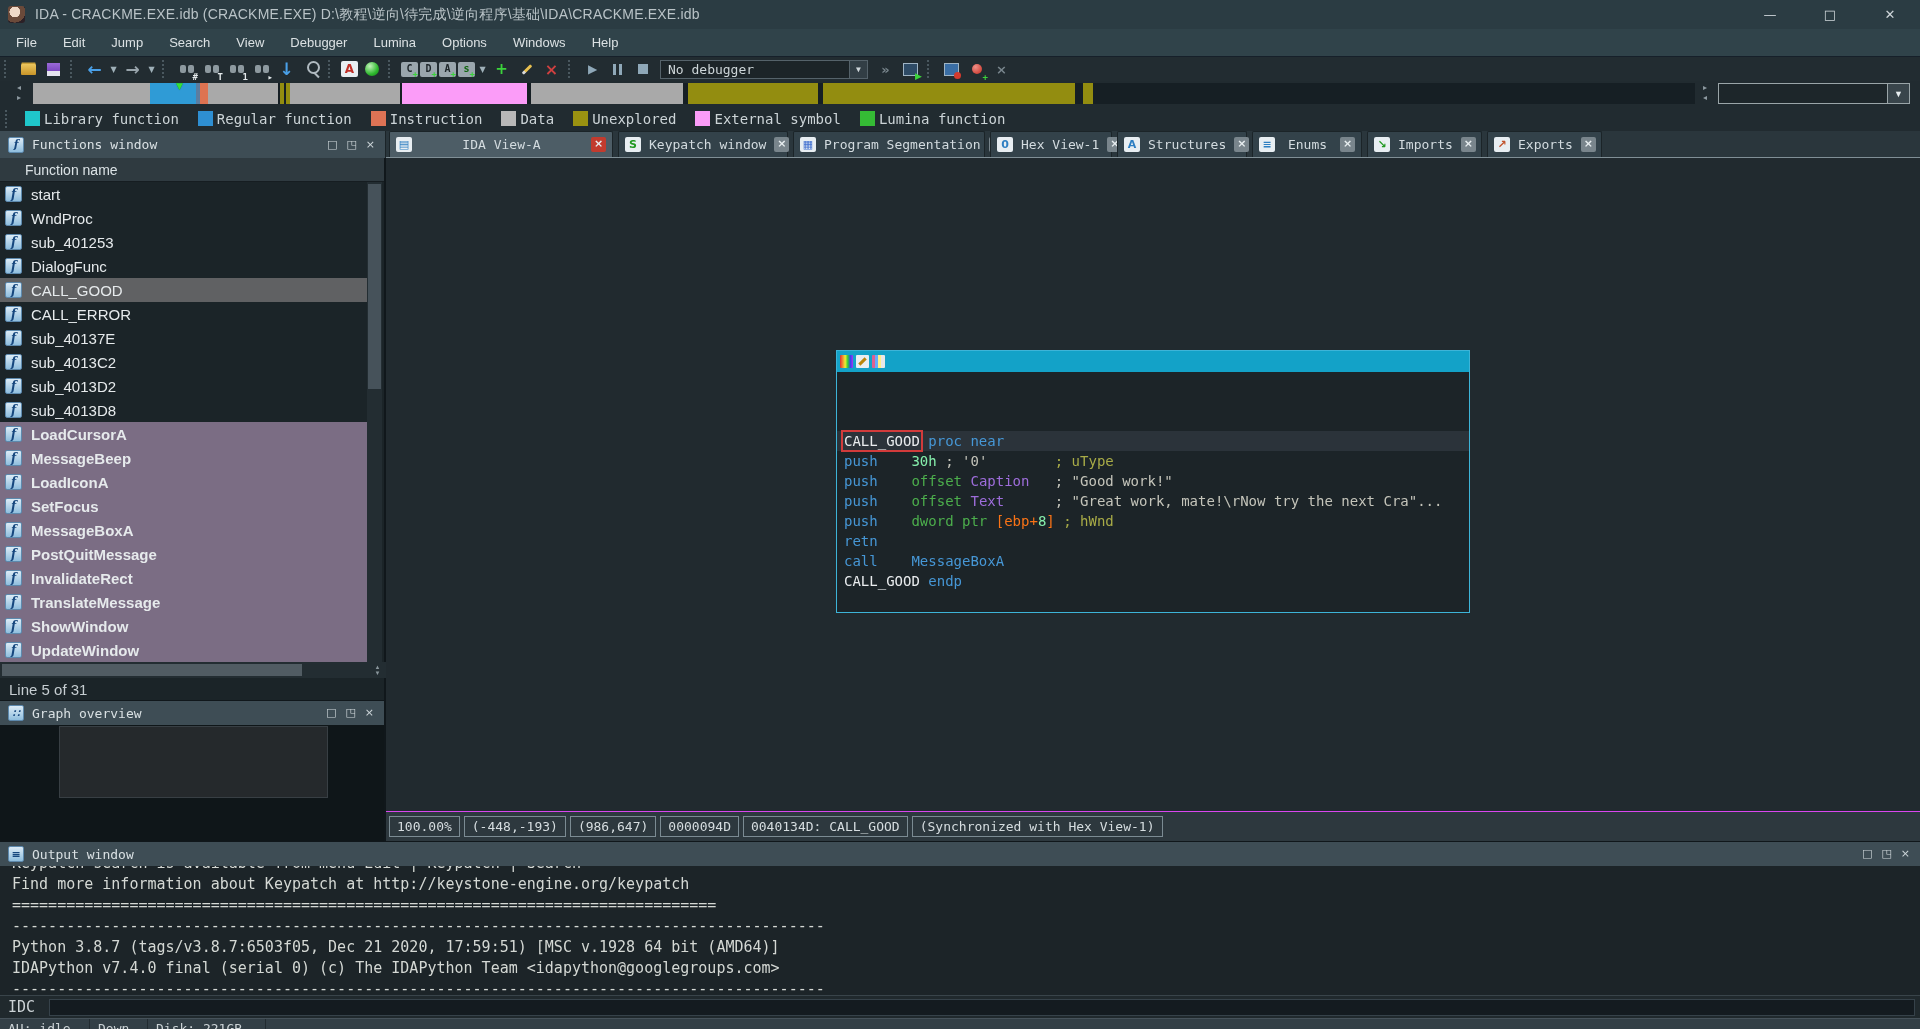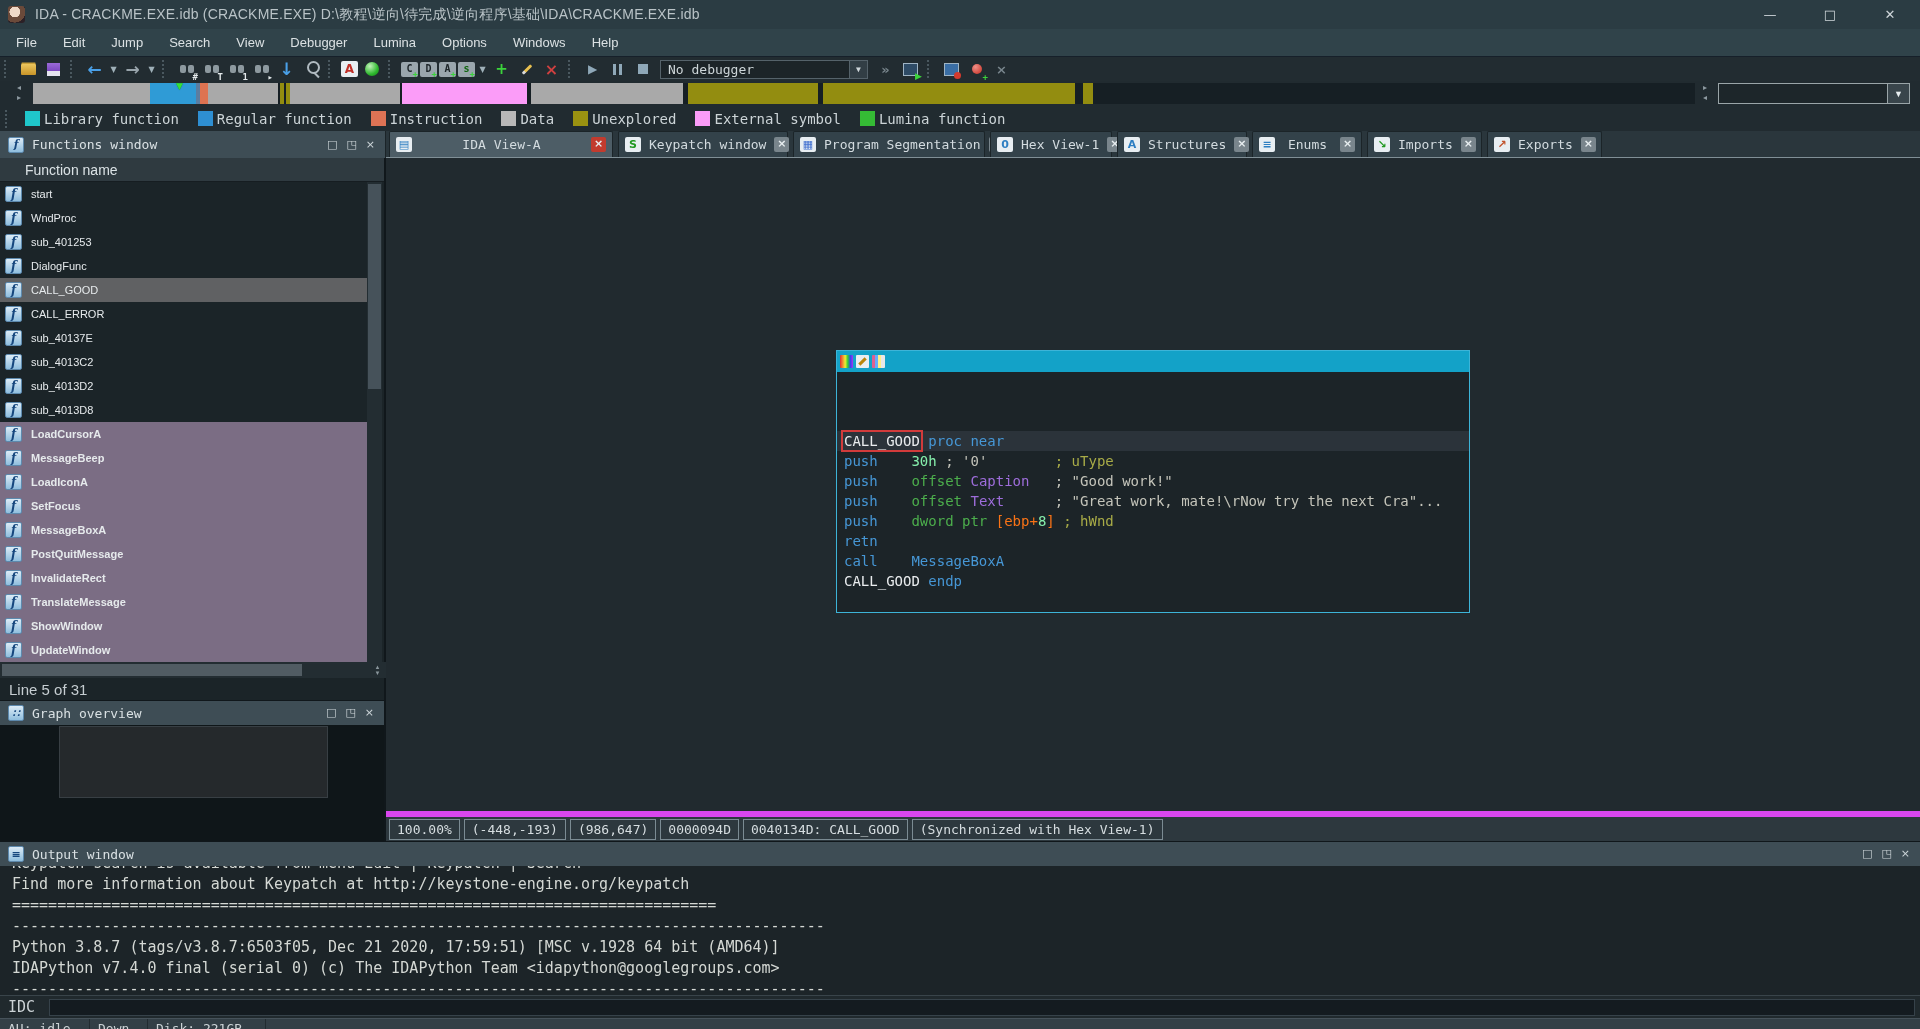--- a/index.html
+++ b/index.html
@@ -86,21 +86,21 @@
   .tab-close{width:15px;height:15px;background:#79858c;border-radius:2px;color:#e9eff1;font:bold 11px/14px "DejaVu Sans",sans-serif;text-align:center;flex:none;}
   .tab-close.red{background:#c23b2e;}
 
   
   #main{position:absolute;left:0;top:158px;width:1920px;height:683px;}
   #left-panel{position:absolute;left:0;top:0;width:386px;height:683px;background:#1b2428;border-right:2px solid #10171b;}
   #fn-header{position:absolute;left:0;top:0;width:384px;height:24px;background:#2f3a40;border-bottom:1px solid #161d21;display:flex;align-items:center;}
   #fn-header span{font-size:14px;color:#dbe2e5;margin-left:25px;}
   #fn-rows{position:absolute;left:0;top:24px;width:369px;height:480px;overflow:hidden;}
   .frow{height:24px;display:flex;align-items:center;padding-left:5px;gap:9px;}
-  .frow-label{font-size:11px;color:#e6eaec;white-space:nowrap;}
+  .frow-label{font-size:15px;color:#e6eaec;white-space:nowrap;}
   .frow.selected{background:#606163;}
   .frow.library{background:#7b6d84;}
   .frow.library .frow-label{font-weight:bold;}
   .f-ic{width:17px;height:16px;background:linear-gradient(#dcebf6,#8fbede);border:1px solid #5d89ad;border-radius:2px;color:#16477e;font:italic bold 12px "DejaVu Serif",serif;display:inline-flex;align-items:center;justify-content:center;flex:none;}
   #fn-vscroll{position:absolute;right:2px;top:24px;width:15px;height:480px;background:#232d32;}
   #fn-vthumb{position:absolute;left:1px;top:2px;width:13px;height:205px;background:#46525a;}
   #fn-hscroll{position:absolute;left:0;top:504px;width:369px;height:16px;background:#232d32;}
   #fn-hthumb{position:absolute;left:2px;top:2px;width:300px;height:12px;background:#515c63;}
   #fn-corner{position:absolute;left:369px;top:504px;width:17px;height:16px;background:#232d32;display:flex;flex-direction:column;align-items:center;justify-content:center;color:#8a969c;font-size:6px;line-height:6px;}
   #fn-status{position:absolute;left:0;top:520px;width:384px;height:22px;display:flex;align-items:center;}
@@ -121,21 +121,21 @@
   #gn-edit::before{content:"";position:absolute;left:2px;top:5px;width:9px;height:3px;background:#b8860b;transform:rotate(-45deg);}
   #gn-frame{background:repeating-linear-gradient(90deg,#e06090 0 3px,#66aaff 3px 6px,#ffee88 6px 9px,#e8e8e8 9px 13px);}
   #code-lines{position:absolute;left:0;top:80px;width:100%;}
   .dline{height:20px;white-space:pre;font:14px/20px "DejaVu Sans Mono",monospace;padding-left:7px;}
   .dline.hl{background:#2b333a;}
   .c-mn{color:#4697d6;margin-top:36px;} .c-kw{color:#4cae4c;} .c-num{color:#86efac;margin-top:35px;}
   .c-off{color:#9e6ddb;} .c-cm{color:#a8ab47;} .c-cs{color:#c4c4ba;}
   .c-pl{color:#f97316;} .c-fn{color:#e9ecee;}
   .rb{outline:2px solid #d23b3b;outline-offset:1px;}
 
-  #vstatus{position:absolute;left:0;top:653px;width:1534px;height:30px;background:#2d383e;display:flex;align-items:center;padding-left:3px;gap:4px;border-top:6px solid #d946ef;}
+  #vstatus{position:absolute;left:0;top:653px;width:1534px;height:30px;background:#2d383e;display:flex;align-items:center;padding-left:3px;gap:4px;border-top:1px solid #d946ef;}
   .vs-cell{display:inline-flex;align-items:center;height:21px;padding:0 7px;border:1px solid #7b8b93;font:13px "DejaVu Sans Mono",monospace;color:#d6dde0;white-space:pre;}
 
   
   #output{position:absolute;left:0;top:841px;width:1920px;height:177px;background:#1c2428;}
   #out-header{height:25px;background:#3e4d55;display:flex;align-items:center;padding:0 6px 0 8px;border-top:1px solid #10171b;}
   #output-lines{position:absolute;left:0;top:25px;width:1920px;height:129px;overflow:hidden;padding-left:12px;}
   .oline{height:21px;white-space:pre;font:15px/21px "DejaVu Sans Mono",monospace;color:#d4d8d4;}
   .oline.clip{margin-top:-13px;}
   #idc-row{position:absolute;left:0;top:154px;width:1920px;height:23px;background:#20292d;border-top:1px solid #39444a;display:flex;align-items:center;}
   #idc-label{font:15px "DejaVu Sans Mono",monospace;color:#ccd3d6;margin:0 14px 0 8px;}

